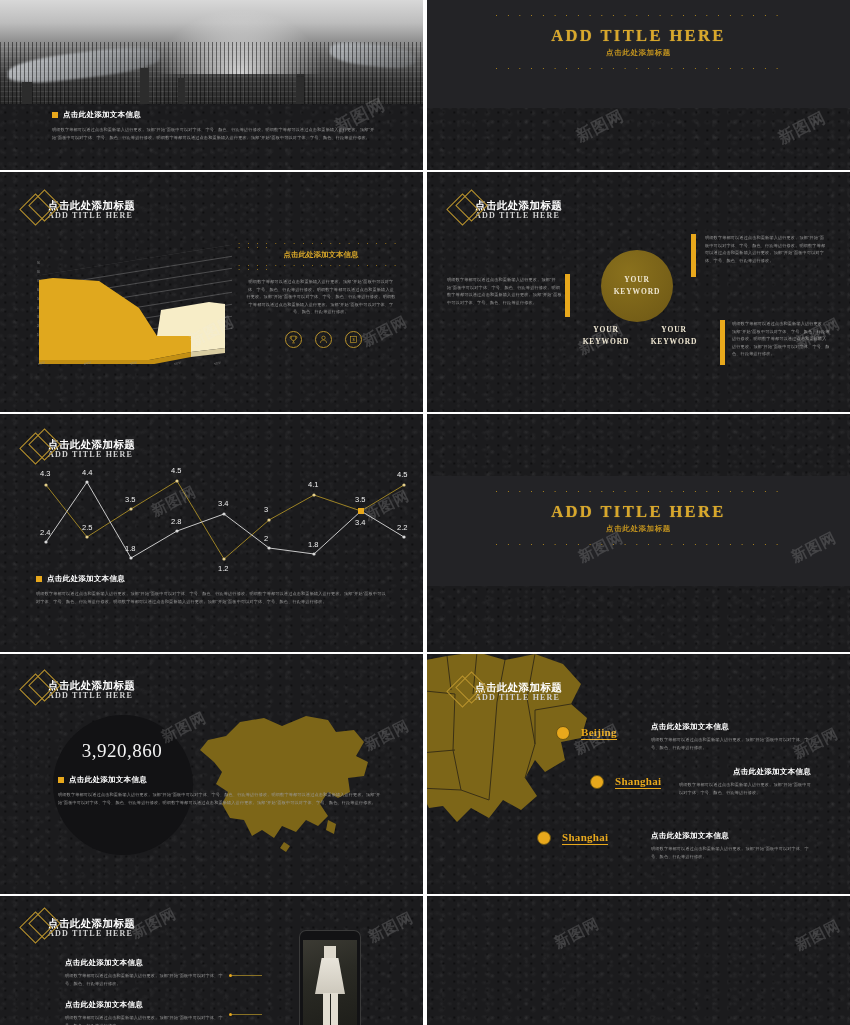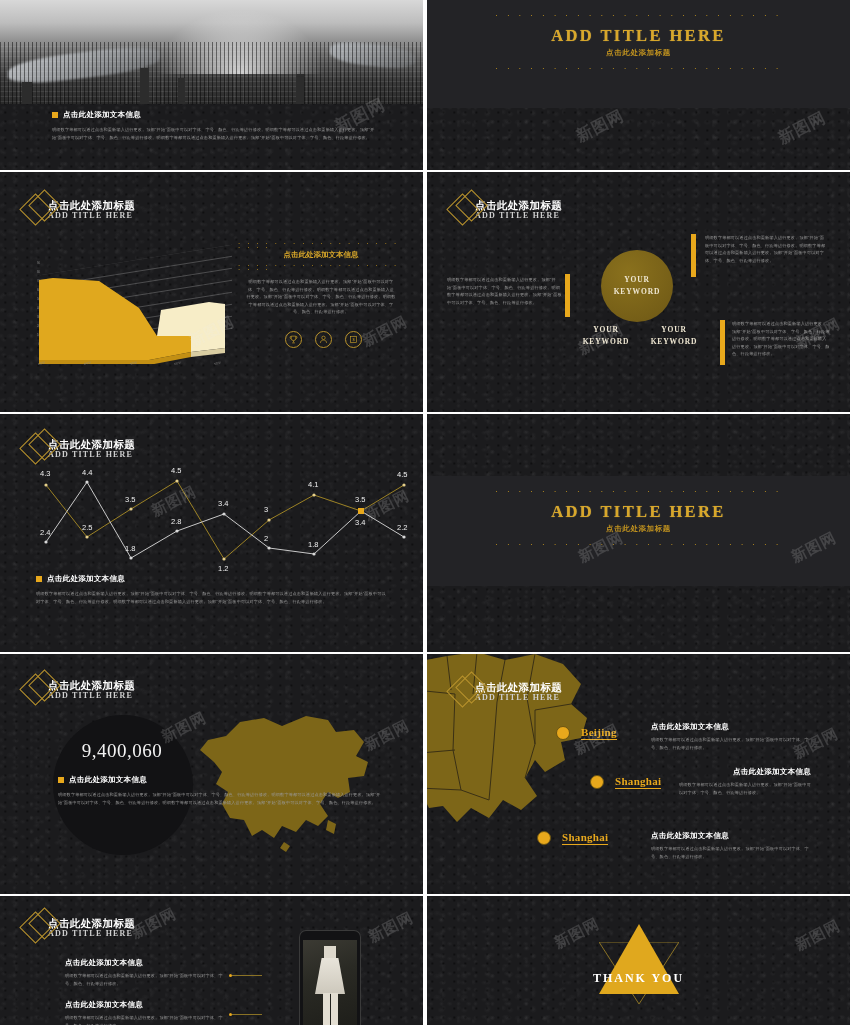--- a/index.html
+++ b/index.html
@@ -426,21 +426,21 @@
       <div class="diamonds">
           <i></i>
           <i></i>
         </div>
       <div class="ttxt">
         <div class="t-cn">点击此处添加标题</div>
         <div class="t-en">ADD TITLE HERE</div>
       </div>
     </div>
     <div class="bigcircle" style="left:53px; top:61px;"></div>
-    <div class="bignum" style="position:absolute; left:60px; top:86px; width:124px;">9,400,060</div>
+    <div class="bignum" style="position:absolute; left:60px; top:86px; width:124px;">3,920,860</div>
     <div style="position:absolute; left:58px; top:121px; width:340px;">
       <div class="subhead">
         <span class="goldsq"></span><span>点击此处添加文本信息</span>
       </div>
       <div class="bodytext" style="margin-top:6px; width:330px;">明细数字等都可以通过点击和重新输入进行更改。顶部“开始”面板中可以对字体、字号、颜色、行距等进行修改。明细数字等都可以通过点击和重新输入进行更改。顶部“开始”面板中可以对字体、字号、颜色、行距等进行修改。明细数字等都可以通过点击和重新输入进行更改。顶部“开始”面板中可以对字体、字号、颜色、行距等进行修改。</div>
     </div>
     <div class="wm" style="left:160px; top:64px; font-size:15px;">新图网</div>
     <div class="wm" style="right:12px; top:72px; font-size:15px;">新图网</div>
   </div>
 
@@ -528,26 +528,17 @@
           <div class="leg" style="left:16px;"></div>
         </div>
       </div>
     </div>
     <div class="wm" style="left:130px; top:18px; font-size:15px;">新图网</div>
     <div class="wm" style="right:8px; top:22px; font-size:15px;">新图网</div>
   </div>
 
   <div class="slide">
     <div class="leather"></div>
-    <div class="star">
-      <div class="tri-dn">
-        <svg width="80" height="62" viewBox="0 0 80 62">
-          <polygon points="0,0 80,0 40,62" fill="none" stroke="#8a7225" stroke-width="1"></polygon>
-        </svg>
-      </div>
-      <div class="tri-up"></div>
-      <div class="thanks">THANK YOU</div>
-    </div>
     <div class="wm" style="left:126px; top:28px; font-size:15px;">新图网</div>
     <div class="wm" style="right:8px; top:30px; font-size:15px;">新图网</div>
   </div>
 
 </div>
 
 </body></html>

